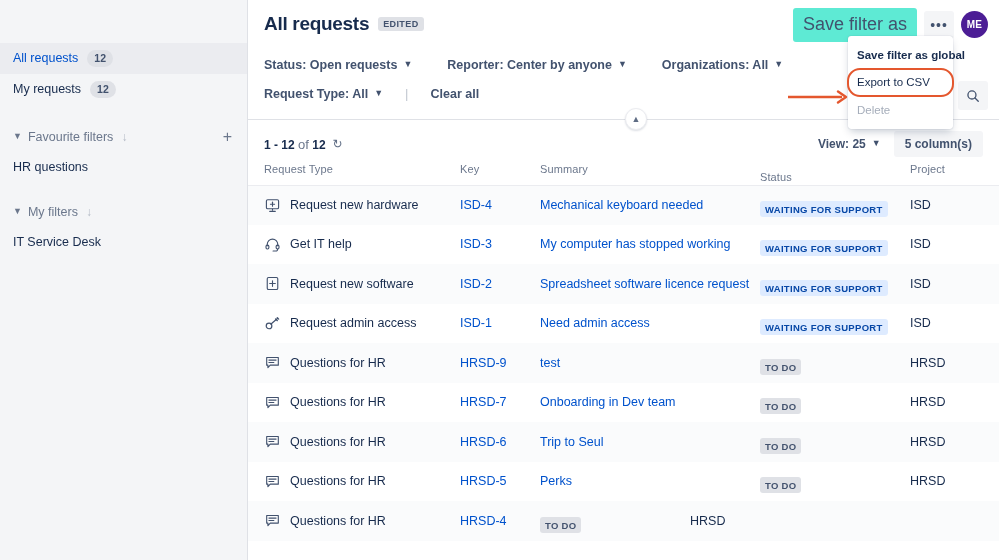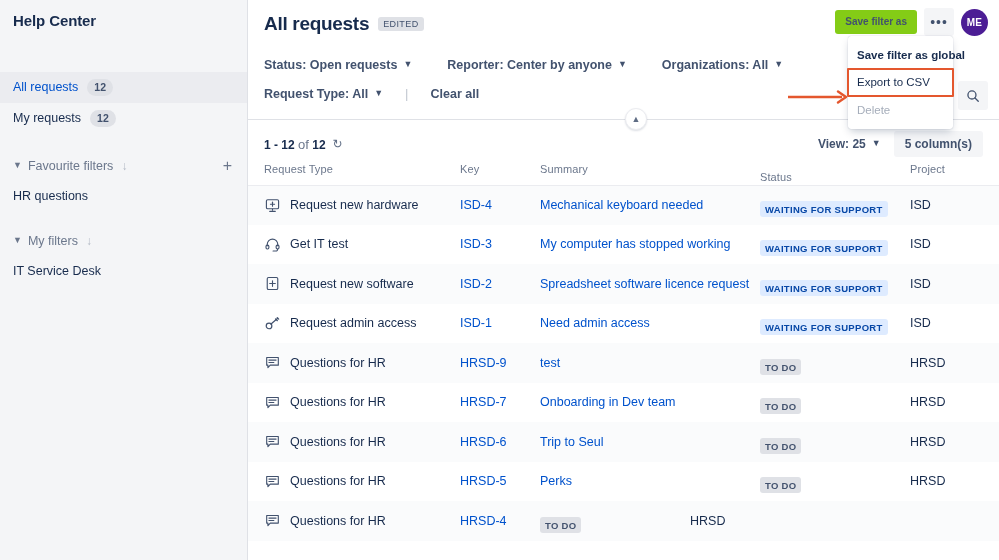--- a/index.html
+++ b/index.html
@@ -116,41 +116,41 @@
   .page-title {
     font-size: 19px;
     font-weight: 700;
     color: #172b4d;
     letter-spacing: -0.3px;
   }
   .edited-badge {
     background: #dfe1e6;
     color: #42526e;
     font-size: 9px;
-    font-weight: 400;
+    font-weight: 700;
     letter-spacing: 0.4px;
     border-radius: 3px;
     padding: 2px 5px;
     line-height: 1.2;
   }
 
   .head-actions {
     position: absolute;
     top: 8px; right: 11px;
     display: flex;
     align-items: center;
     gap: 7px;
   }
   .btn-subtle {
-    background: #84cc16;
+    background: #5eead4;
     border: none;
     border-radius: 3px;
     color: #42526e;
-    font-size: 10px;
-    font-weight: 700;
+    font-size: 18px;
+    font-weight: 400;
     padding: 6px 10px;
     cursor: pointer;
     font-family: "Liberation Sans", sans-serif;
     line-height: 1.2;
   }
   .btn-icon-more {
     background: #f4f5f7;
     border: none;
     border-radius: 3px;
     width: 30px; height: 28px;
@@ -345,21 +345,21 @@
     color: #172b4d;
     font-weight: 600;
     padding: 6px 9px;
     line-height: 1.25;
     cursor: pointer;
     white-space: nowrap;
   }
   .menu-item.disabled { color: #a5adba; font-weight: 400; cursor: default; }
   .menu-item.highlight {
     border: 2px solid #e4572e;
-    border-radius: 1px;
+    border-radius: 13px;
     margin: 0 -1px;
     padding: 5px 8px;
     color: #172b4d;
     font-weight: 400;
     background: #ffffff;
     position: relative;
     z-index: 2;
   }
 
   
@@ -370,21 +370,20 @@
     z-index: 30;
     pointer-events: none;
   }
 </style>
 </head>
 <body>
 
 <div class="app">
 
   <aside class="sidebar">
-    <div class="sidebar-title">Help Center</div>
 
     <nav class="nav-list">
       <div class="nav-item active">
         <span class="nav-label">All requests</span>
         <span class="nav-count">12</span>
       </div>
       <div class="nav-item">
         <span class="nav-label">My requests</span>
         <span class="nav-count">12</span>
       </div>
@@ -519,21 +518,21 @@
           <div class="tr">
             <div class="cell type-cell c-type">
               <span class="type-icon">
                 <svg width="15" height="15" viewBox="0 0 16 16">
                   <path d="M2.4 9.4V7.8a5.6 5.6 0 0 1 11.2 0v1.6" fill="none" stroke="#42526e" stroke-width="1.2" stroke-linecap="round"></path>
                   <rect x="1.1" y="8.6" width="3" height="4.2" rx="1.3" fill="none" stroke="#42526e" stroke-width="1.2"></rect>
                   <rect x="11.9" y="8.6" width="3" height="4.2" rx="1.3" fill="none" stroke="#42526e" stroke-width="1.2"></rect>
                   <path d="M13.4 12.8v.5a1.6 1.6 0 0 1-1.6 1.6H8.6" fill="none" stroke="#42526e" stroke-width="1.2" stroke-linecap="round"></path>
                 </svg>
               </span>
-              <span>Get IT test</span>
+              <span>Get IT help</span>
             </div>
             <div class="cell c-key">
               <a class="link">ISD-3</a>
             </div>
             <div class="cell c-summ">
               <a class="link">My computer has stopped working</a>
             </div>
             <div class="cell c-status">
               <span class="badge blue">WAITING FOR SUPPORT</span>
             </div>

